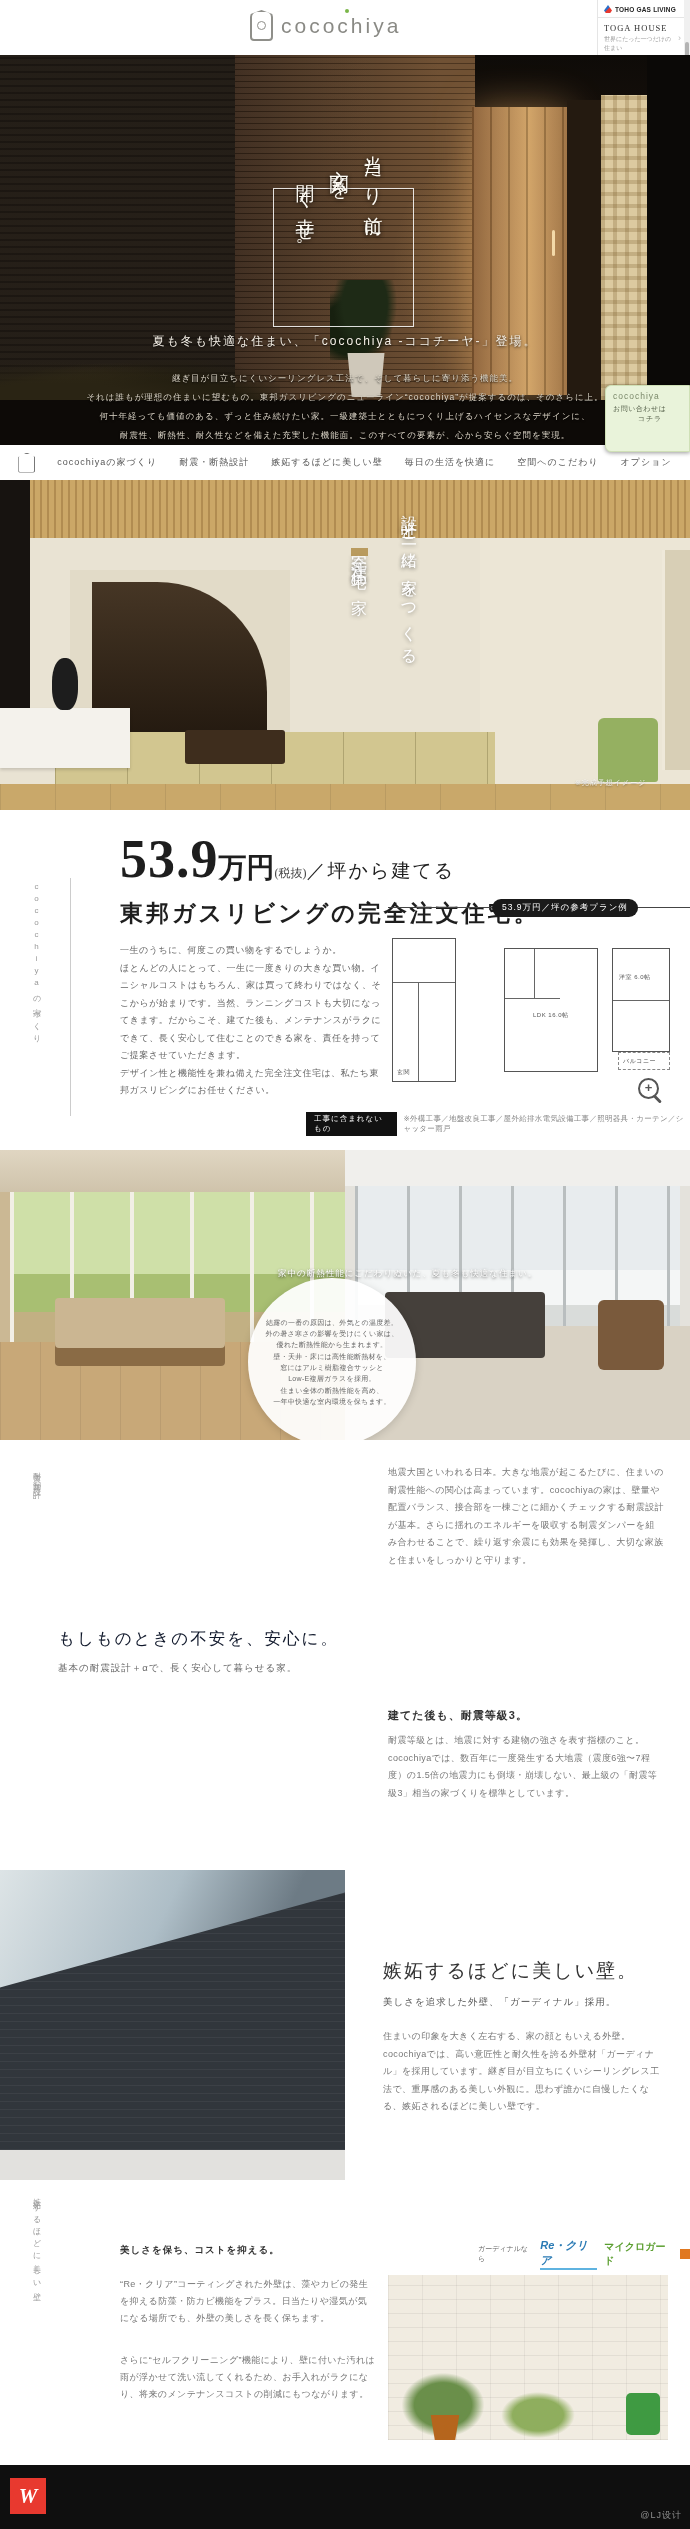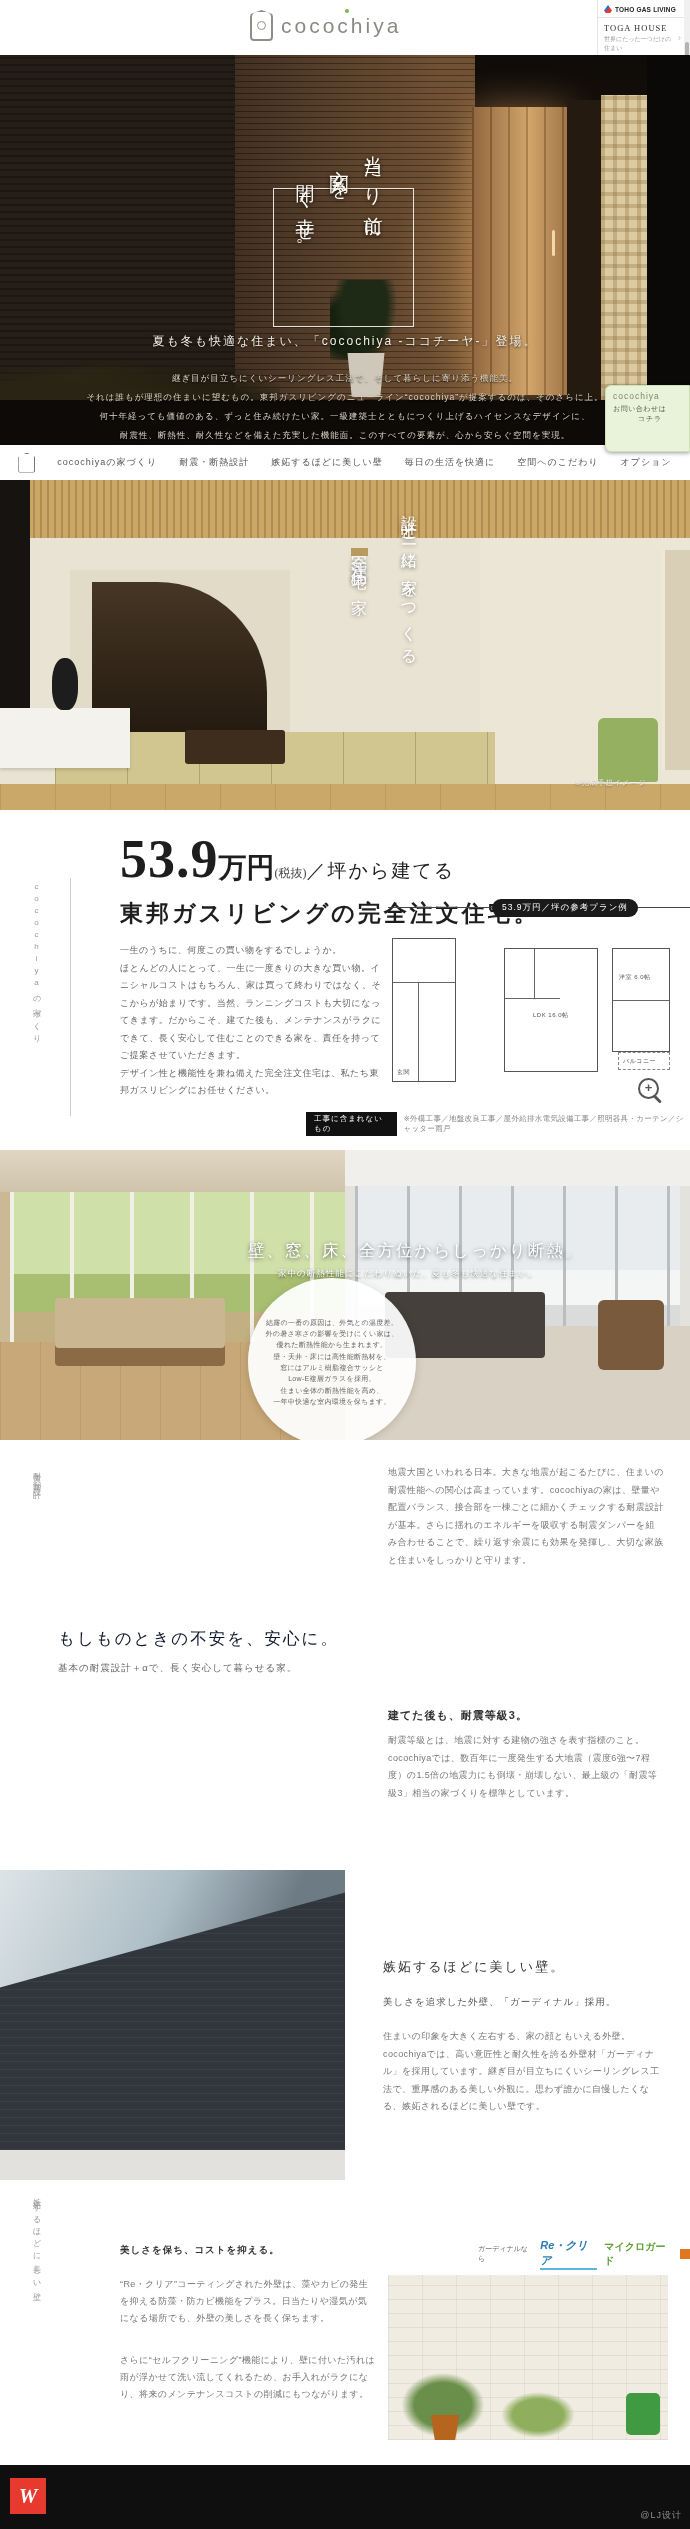--- a/index.html
+++ b/index.html
@@ -168,21 +168,21 @@
   
   #wall{top:1870px;height:310px;background:#fff;}
   .w-photo{left:0;top:0;width:345px;height:310px;background:#343a40;}
   .w-sky{position:absolute;left:0;top:0;width:345px;height:140px;
     background:linear-gradient(115deg,#dde4e6 0%,#aebec7 45%,#6d7b85 75%);
     clip-path:polygon(0 0,100% 0,100% 30%,0 100%);}
   .w-building{position:absolute;left:0;top:0;width:345px;height:280px;
     background:repeating-linear-gradient(0deg,rgba(255,255,255,.05) 0 1px,transparent 1px 8px),#31363c;
     clip-path:polygon(0 42%,100% 8%,100% 100%,0 100%);}
   .w-base{position:absolute;left:0;top:280px;width:345px;height:30px;background:#e2e1de;}
-  .w-heading{left:383px;top:88px;font-size:13px;color:#333;letter-spacing:2px;}
+  .w-heading{left:383px;top:88px;font-size:19px;color:#333;letter-spacing:2px;}
   .w-sub{left:383px;top:126px;font-size:9.5px;color:#555;letter-spacing:1px;}
   .w-body{left:383px;top:158px;width:282px;font-size:9px;color:#777;line-height:1.95;letter-spacing:.4px;}
 
   
   #cleaning{top:2180px;height:285px;background:#fff;}
   .cl-side{left:30px;top:12px;font-size:8px;color:#999;letter-spacing:3px;}
   .cl-heading{left:118px;top:28px;font-size:17px;color:#222;letter-spacing:2px;}
   .cl-sub{left:120px;top:64px;font-size:9.5px;color:#333;font-weight:bold;letter-spacing:1px;}
   .cl-logos{left:478px;top:58px;display:flex;align-items:center;gap:7px;}
   .cl-prefix{font-size:7px;color:#666;}
@@ -342,21 +342,20 @@
     <div class="abs i-l-ceiling"></div>
     <div class="abs i-l-win"></div>
     <div class="abs i-l-floor"></div>
     <div class="abs i-l-sofa"></div>
     <div class="abs i-r"></div>
     <div class="abs i-r-ceiling"></div>
     <div class="abs i-r-win"></div>
     <div class="abs i-r-floor"></div>
     <div class="abs i-r-sofa"></div>
     <div class="abs i-r-chair"></div>
-    <div class="abs serif i-heading">壁、窓、床、全方位からしっかり断熱。</div>
     <div class="abs i-sub">家中の断熱性能にこだわりぬいた、夏も冬も快適な住まい。</div>
     <div class="abs i-circle">
       <div>結露の一番の原因は、外気との温度差。</div>
       <div>外の暑さ寒さの影響を受けにくい家は、</div>
       <div>優れた断熱性能から生まれます。</div>
       <div>壁・天井・床には高性能断熱材を、</div>
       <div>窓にはアルミ樹脂複合サッシと</div>
       <div>Low-E複層ガラスを採用。</div>
       <div>住まい全体の断熱性能を高め、</div>
       <div>一年中快適な室内環境を保ちます。</div>

